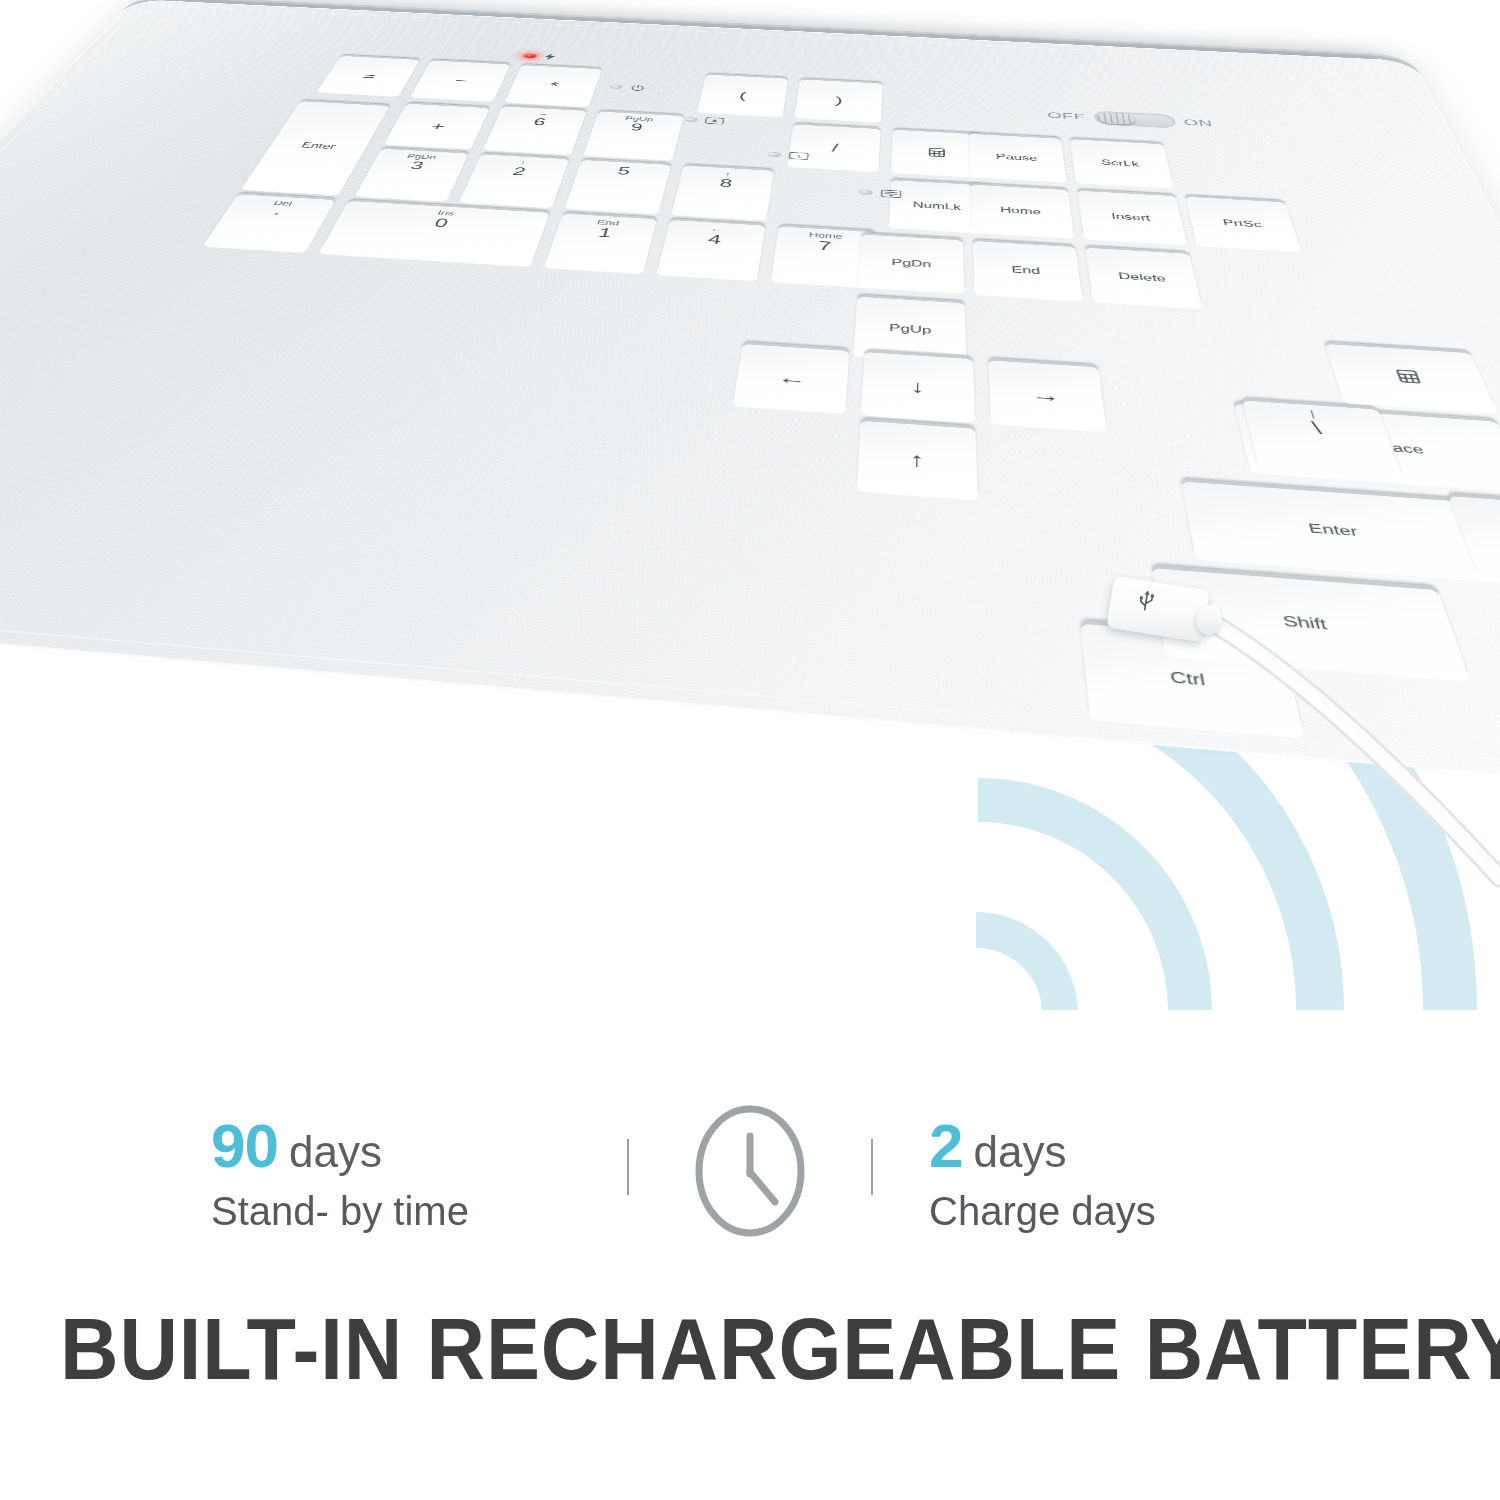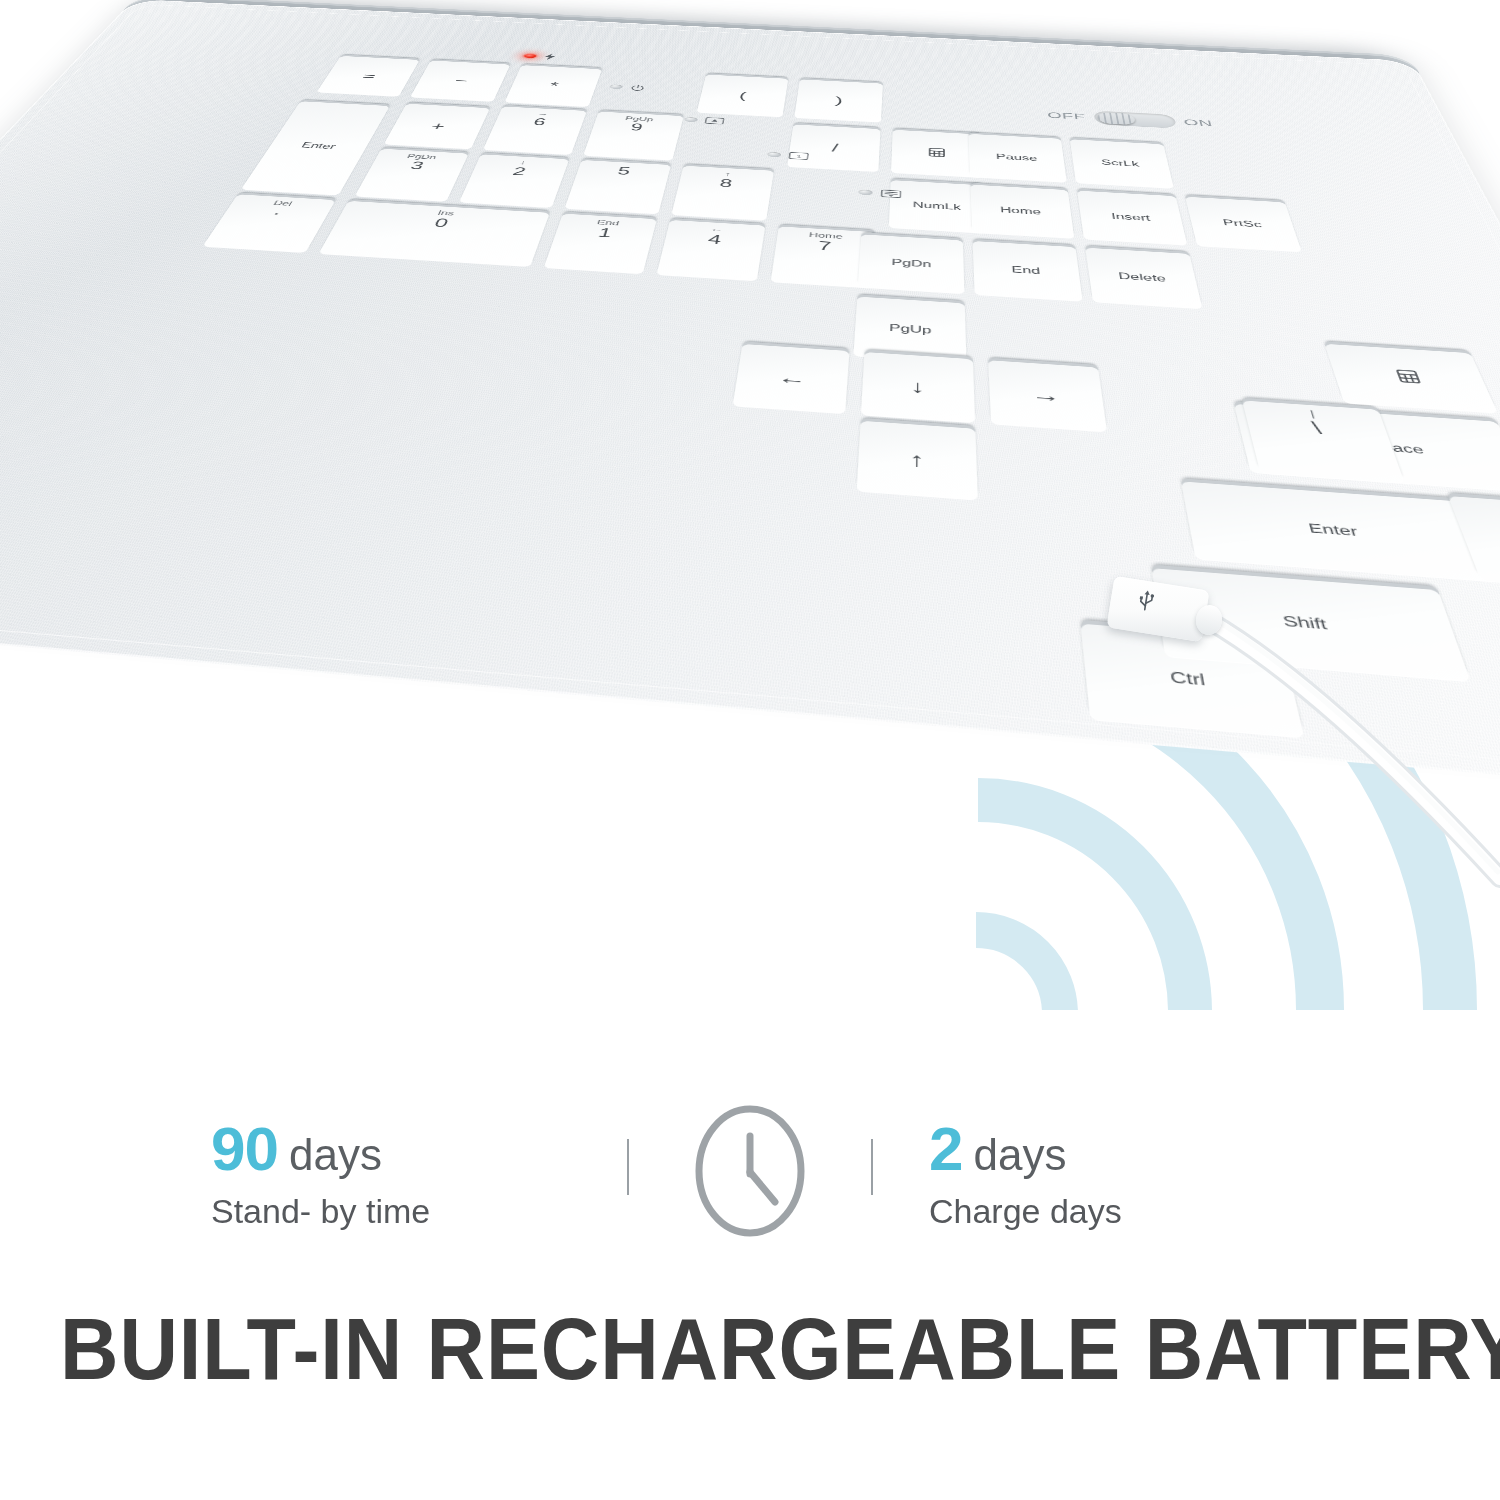--- a/index.html
+++ b/index.html
@@ -241,21 +241,21 @@
     line-height: 1;
     letter-spacing: -1px;
   }
   .spec-unit {
     font-size: 44px;
     color: #5b5f63;
     line-height: 1;
   }
   .spec-desc {
     margin-top: 14px;
-    font-size: 34px;
+    font-size: 40px;
     color: #55585c;
     line-height: 1;
   }
   .spec-divider {
     width: 2px;
     height: 56px;
     background: #9aa0a5;
     margin: 0 40px;
     align-self: center;
     position: relative;

